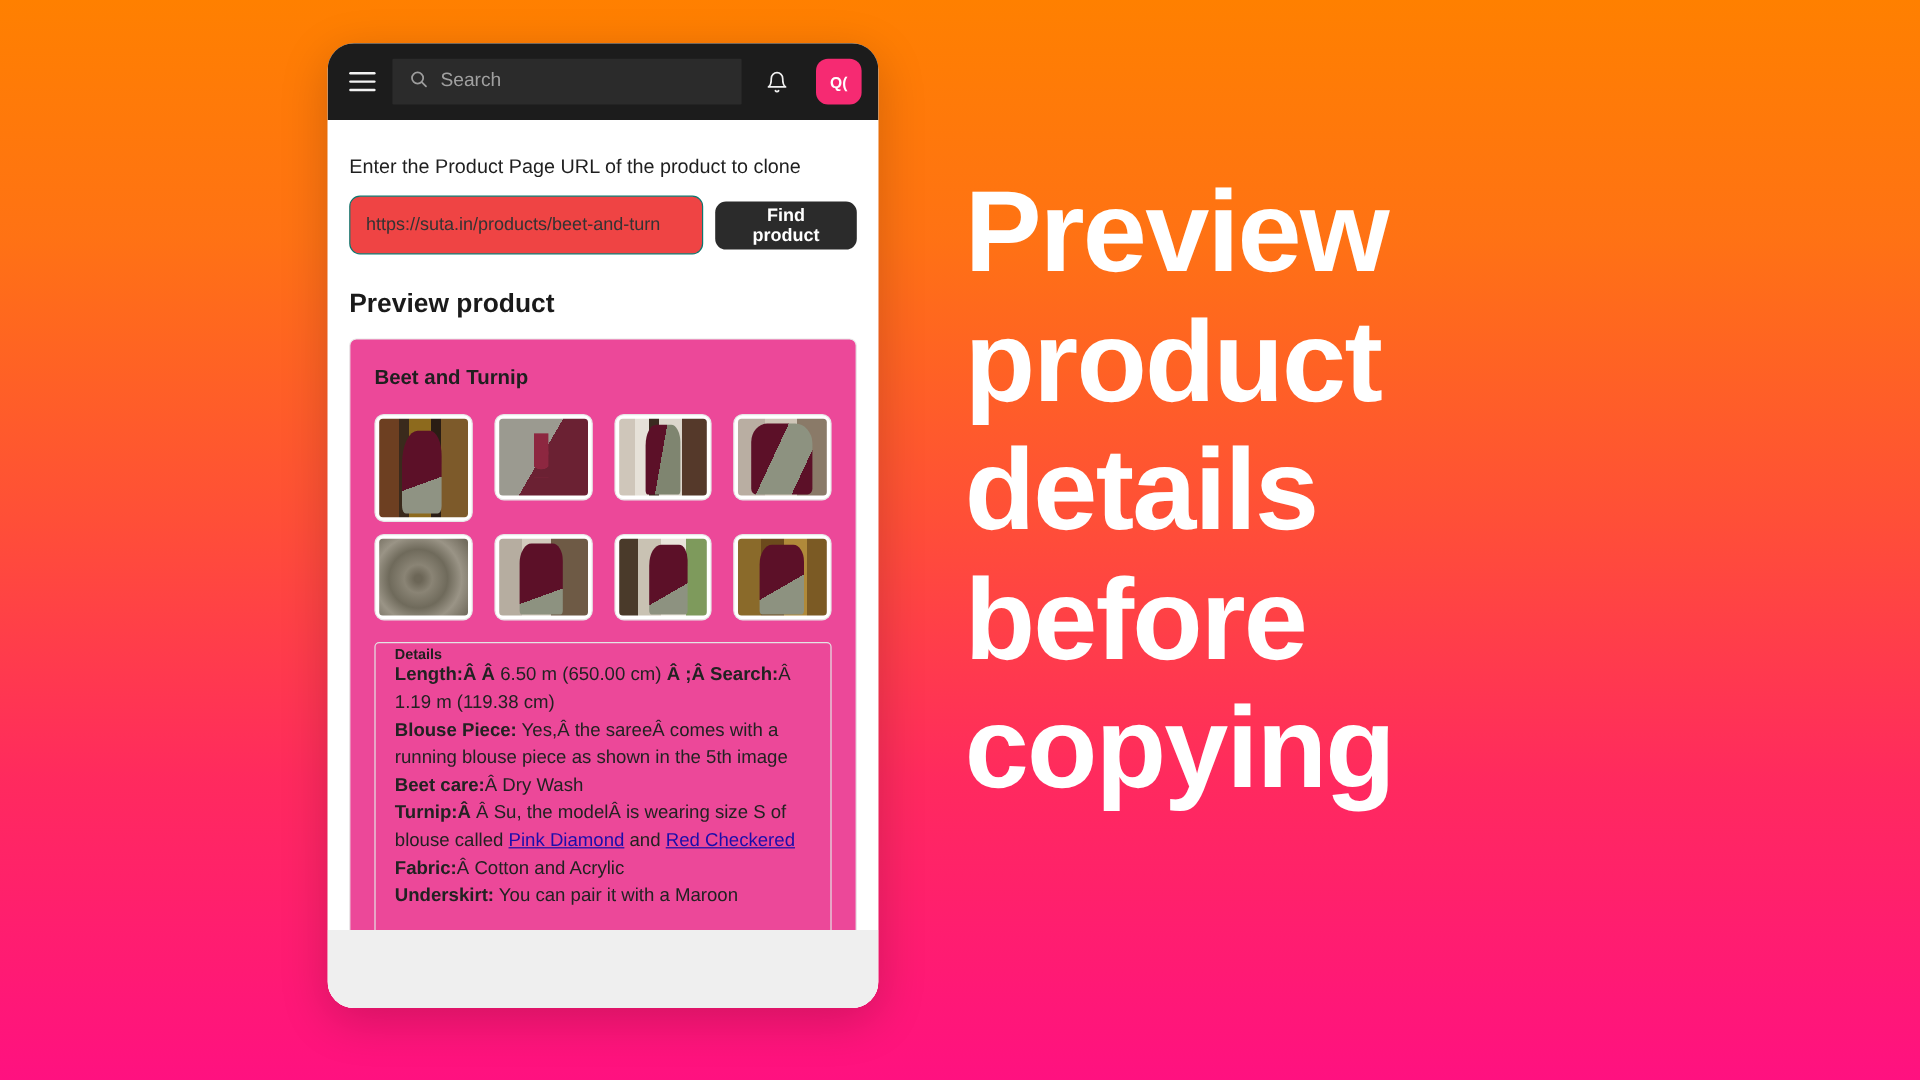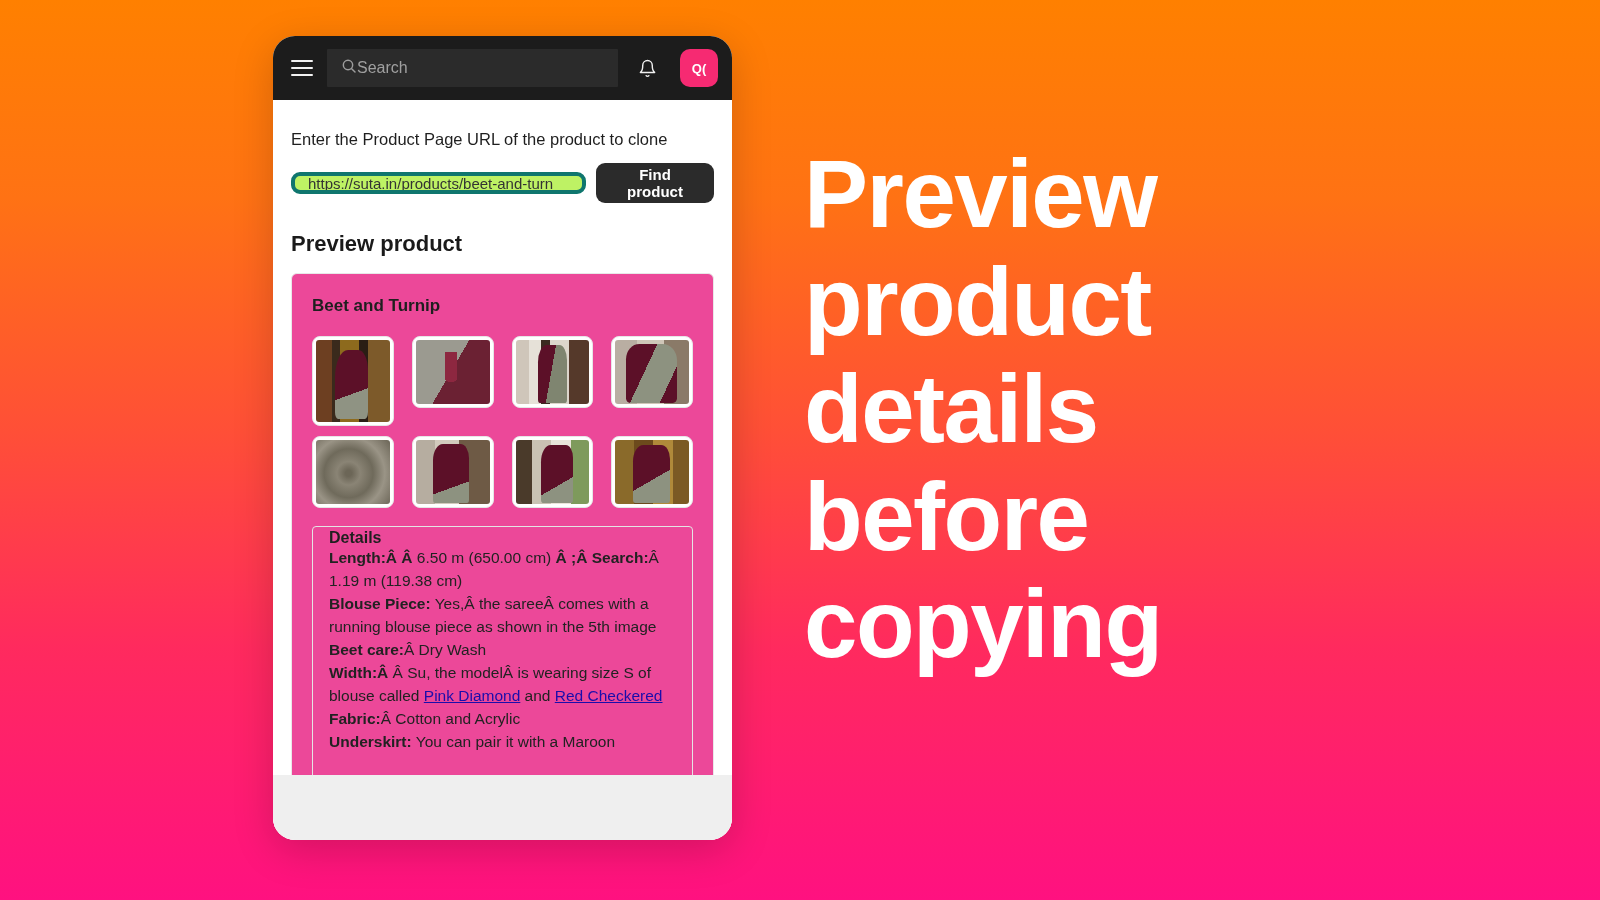--- a/index.html
+++ b/index.html
@@ -37,20 +37,21 @@
   #hamburger i { display: block; height: 2px; background: #f2f2f2; border-radius: 2px; }
 
   #search-box {
     flex: 1 1 auto;
     height: 38px;
     background: #2b2b2b;
     border-radius: 1px;
     display: flex;
     align-items: center;
     padding: 0 14px;
+    gap: 10px;
     min-width: 0;
   }
   #search-box svg { flex: 0 0 auto; }
   #search-input {
     background: transparent; border: 0; outline: 0;
     color: #e7e7e7; font-size: 16px;
     font-family: "Liberation Sans", sans-serif;
     width: 100%;
   }
   #search-input::placeholder { color: #a0a0a0; }
@@ -76,24 +77,24 @@
     padding: 0 18px;
     position: relative;
     overflow: hidden;
   }
   #url-label {
     font-size: 16.5px; color: #1f1f1f;
     padding-top: 30px;
   }
   #url-row { display: flex; align-items: center; gap: 10px; margin-top: 14px; }
   #url-input {
-    width: 300px; height: 22px;
-    border: 4px solid #0f766e;
+    width: 300px; height: 49px;
+    border: 1px solid #0f766e;
     border-radius: 9px;
-    background: #bef264;
+    background: #ef4444;
     padding: 0 13px;
     font-size: 15px; color: #333;
     font-family: "Liberation Sans", sans-serif;
     outline: none;
   }
   #find-product-btn {
     height: 40px;
     background: #2b2b2b;
     color: #fff;
     border: 0; border-radius: 9px;
@@ -171,21 +172,21 @@
   #details-box {
     margin-top: 18px;
     border: 1px solid #e4e4e4;
     border-radius: 4px;
     padding: 14px 16px 16px 16px;
     height: 270px;
     overflow: hidden;
     position: relative;
   }
   #details-inner { margin-top: -12px; }
-  #details-heading { font-size: 16px; font-weight: 700; color: #1f1f1f; }
+  #details-heading { font-size: 12px; font-weight: 700; color: #1f1f1f; }
   .detail-line {
     font-size: 15.5px; color: #222;
     line-height: 1.48;
   }
   .detail-line b { font-weight: 700; text-align: center; }
   .detail-line a { color: #1a0dab; text-decoration: underline; }
 
   
   #bottom-strip {
     position: absolute;
@@ -284,21 +285,21 @@
             </div>
           </div>
 
         <div id="details-box">
           <div id="details-inner">
             <div id="details-heading">Details</div>
             <div id="details-lines">
                 <div class="detail-line"><b>Length:Â Â </b><span> 6.50 m (650.00 cm) </span><b>Â ;Â Search:</b><span>Â 1.19 m (119.38 cm)</span></div>
                 <div class="detail-line"><b>Blouse Piece:</b><span> Yes,Â the sareeÂ comes with a running blouse piece as shown in the 5th image</span></div>
                 <div class="detail-line"><b>Beet care:</b><span>Â Dry Wash</span></div>
-                <div class="detail-line"><b>Width:Â</b><span> Â Su, the modelÂ is wearing size S of blouse called </span><a href="#">Pink Diamond</a><span> and </span><a href="#">Red Checkered</a></div>
+                <div class="detail-line"><b>Turnip:Â</b><span> Â Su, the modelÂ is wearing size S of blouse called </span><a href="#">Pink Diamond</a><span> and </span><a href="#">Red Checkered</a></div>
                 <div class="detail-line"><b>Fabric:</b><span>Â Cotton and Acrylic</span></div>
                 <div class="detail-line"><b>Underskirt:</b><span> You can pair it with a Maroon</span></div>
               </div>
           </div>
         </div>
 
       </div>
     </div>
 
     <div id="bottom-strip"></div>

